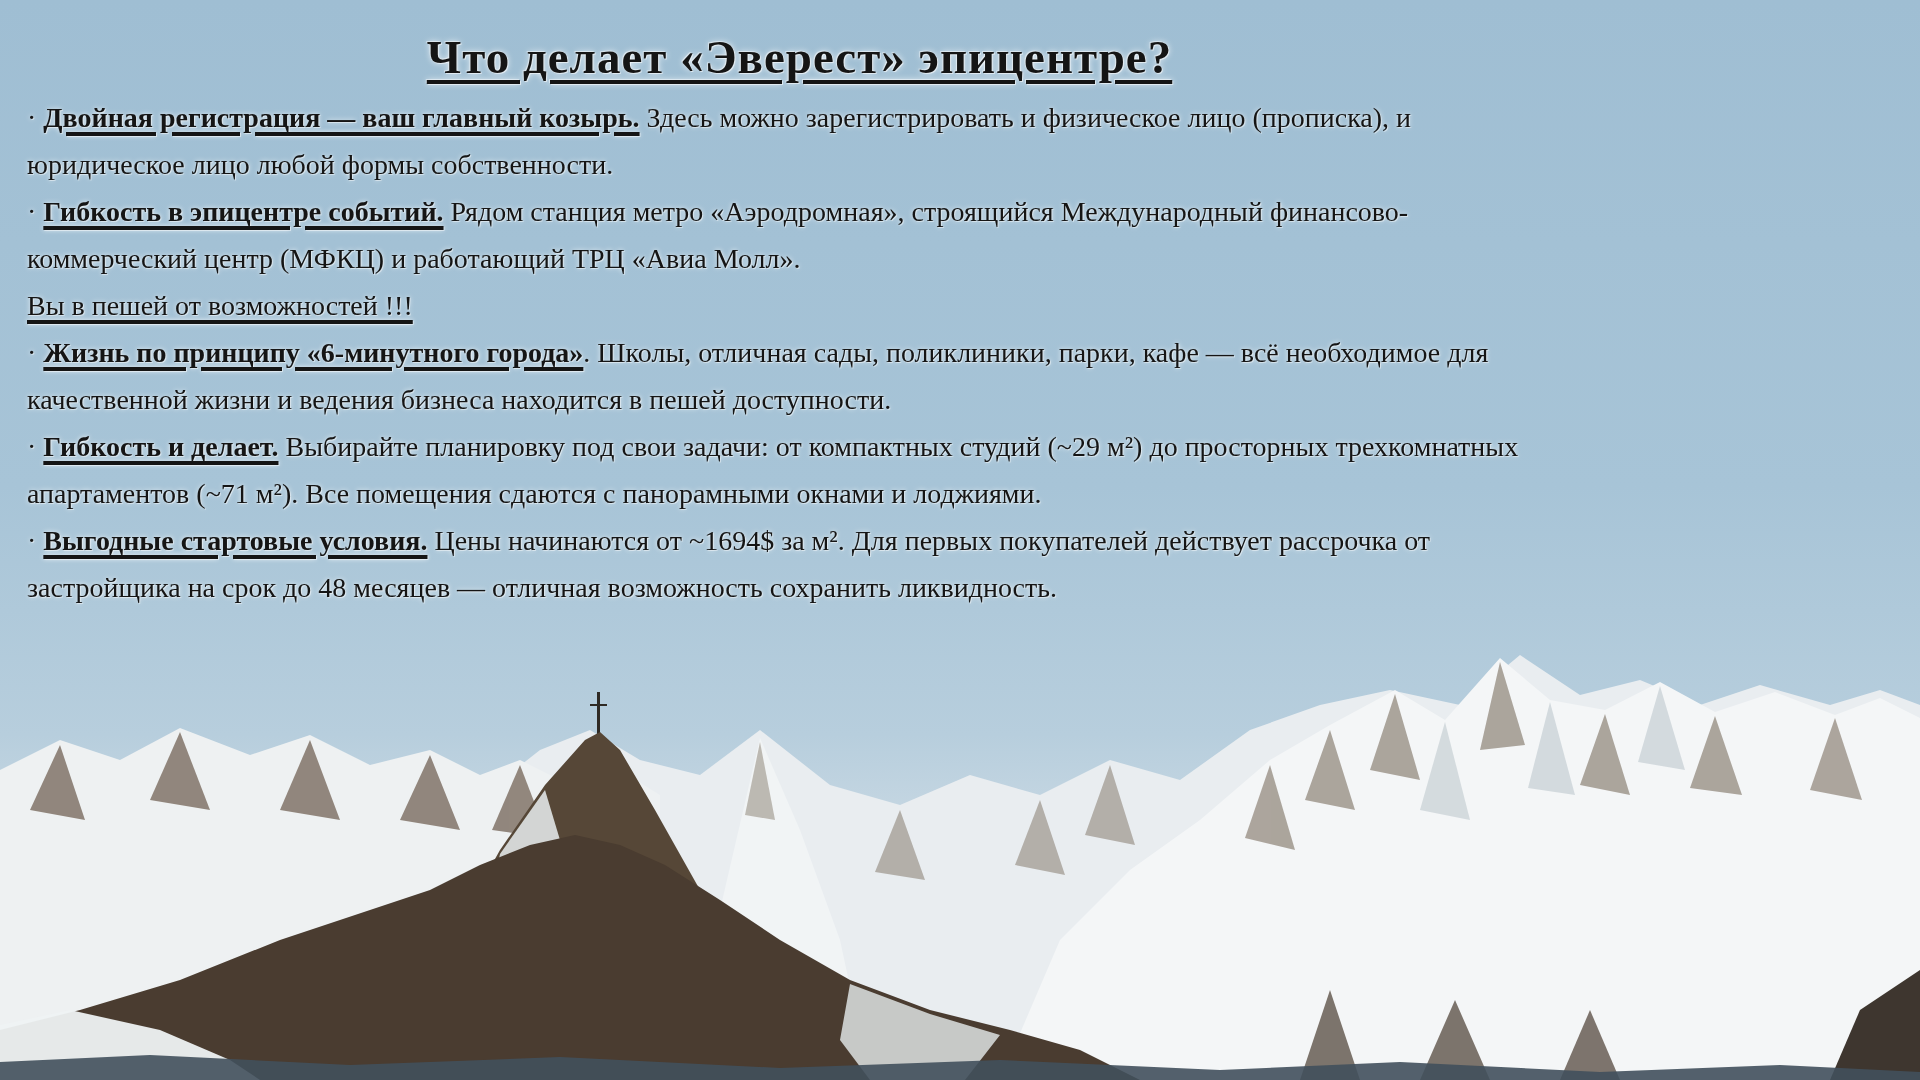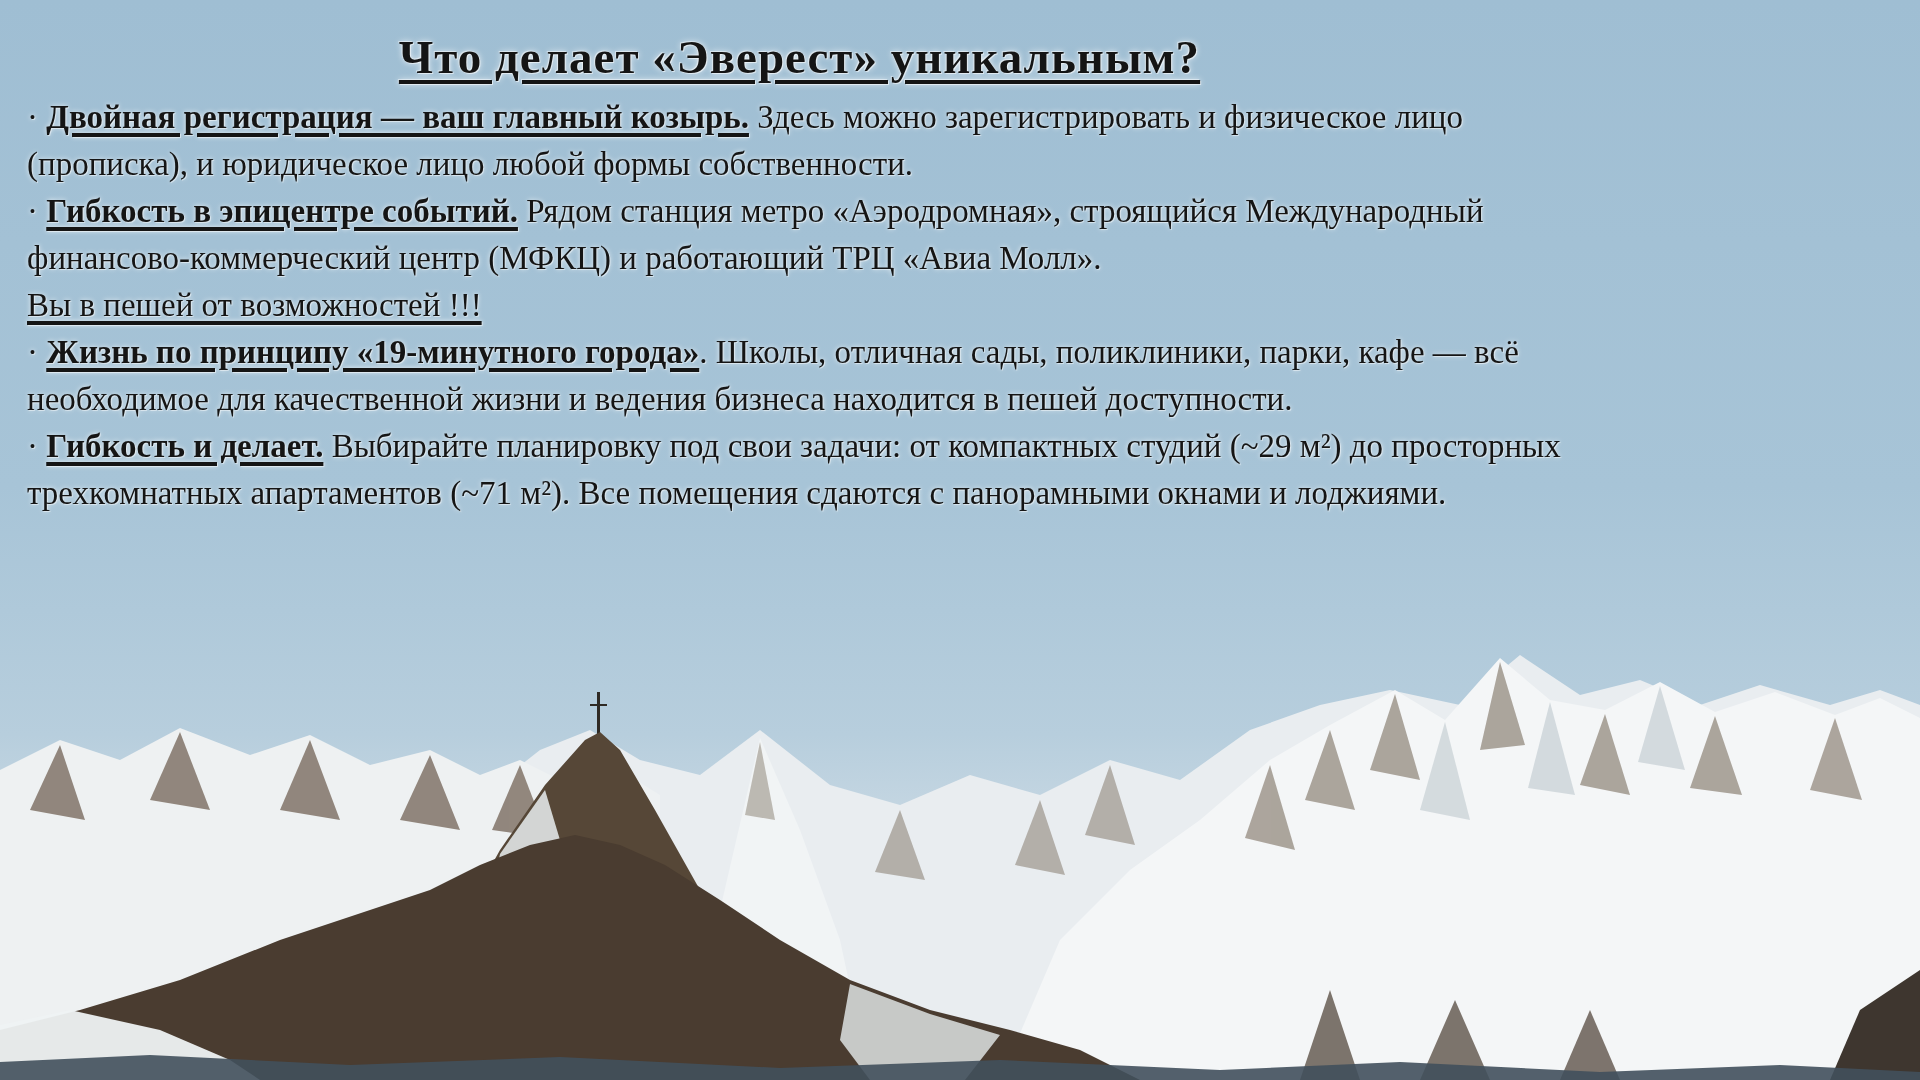--- a/index.html
+++ b/index.html
@@ -21,21 +21,21 @@
     font-size:47px;
     font-weight:bold;
     letter-spacing:1px;
     text-decoration:underline;
     text-decoration-thickness:4px;
     text-underline-offset:7px;
     text-shadow:0 0 6px rgba(255,255,255,.85),1px 1px 0 rgba(255,255,255,.55),-1px -1px 0 rgba(255,255,255,.45);
   }
   .bullet{
     margin:0;
-    font-size:33px;
+    font-size:28px;
     line-height:47px;
     text-shadow:0 0 5px rgba(255,255,255,.8),1px 1px 0 rgba(255,255,255,.45);
   }
   .lead{
     font-weight:bold;
     text-decoration:underline;
     text-decoration-thickness:3.5px;
     text-underline-offset:5px;
   }
   .tail{
@@ -100,23 +100,24 @@
     <path d="M1300,470 1330,380 1360,470 Z"></path>
     <path d="M1420,470 1455,390 1490,470 Z"></path>
     <path d="M1560,470 1590,400 1620,470 Z"></path>
   </g>
   <path fill="#3e362f" d="M1830,470 1860,400 1920,360 1920,470 Z"></path>
 
   <path fill="#41505c" opacity="0.9" d="M0,470 0,452 150,445 350,455 560,447 780,458 1000,450 1220,460 1400,452 1600,462 1780,455 1920,462 1920,470 Z"></path>
 </svg>
 
 <div class="content">
-  <h1 class="title">Что делает «Эверест» уникальным?</h1>
+  <h1 class="title">Что делает «Эверест» эпицентре?</h1>
 
   <p class="bullet"><span>·</span> <span class="lead">Двойная регистрация — ваш главный козырь.</span><span> Здесь можно зарегистрировать и физическое лицо (прописка), и юридическое лицо любой формы собственности.</span></p>
 
   <p class="bullet"><span>·</span> <span class="lead">Гибкость в эпицентре событий.</span><span> Рядом станция метро «Аэродромная», строящийся Международный финансово-коммерческий центр (МФКЦ) и работающий ТРЦ «Авиа Молл».</span><span class="tail">Вы в пешей от возможностей !!!</span></p>
 
-  <p class="bullet"><span>·</span> <span class="lead">Жизнь по принципу «19-минутного города»</span><span>. Школы, отличная сады, поликлиники, парки, кафе — всё необходимое для качественной жизни и ведения бизнеса находится в пешей доступности.</span></p>
+  <p class="bullet"><span>·</span> <span class="lead">Жизнь по принципу «6-минутного города»</span><span>. Школы, отличная сады, поликлиники, парки, кафе — всё необходимое для качественной жизни и ведения бизнеса находится в пешей доступности.</span></p>
 
   <p class="bullet"><span>·</span> <span class="lead">Гибкость и делает.</span><span> Выбирайте планировку под свои задачи: от компактных студий (~29 м²) до просторных трехкомнатных апартаментов (~71 м²). Все помещения сдаются с панорамными окнами и лоджиями.</span></p>
 
+  <p class="bullet"><span>·</span> <span class="lead">Выгодные стартовые условия.</span><span> Цены начинаются от ~1694$ за м². Для первых покупателей действует рассрочка от застройщика на срок до 48 месяцев — отличная возможность сохранить ликвидность.</span></p>
 </div>
 
 </body></html>

